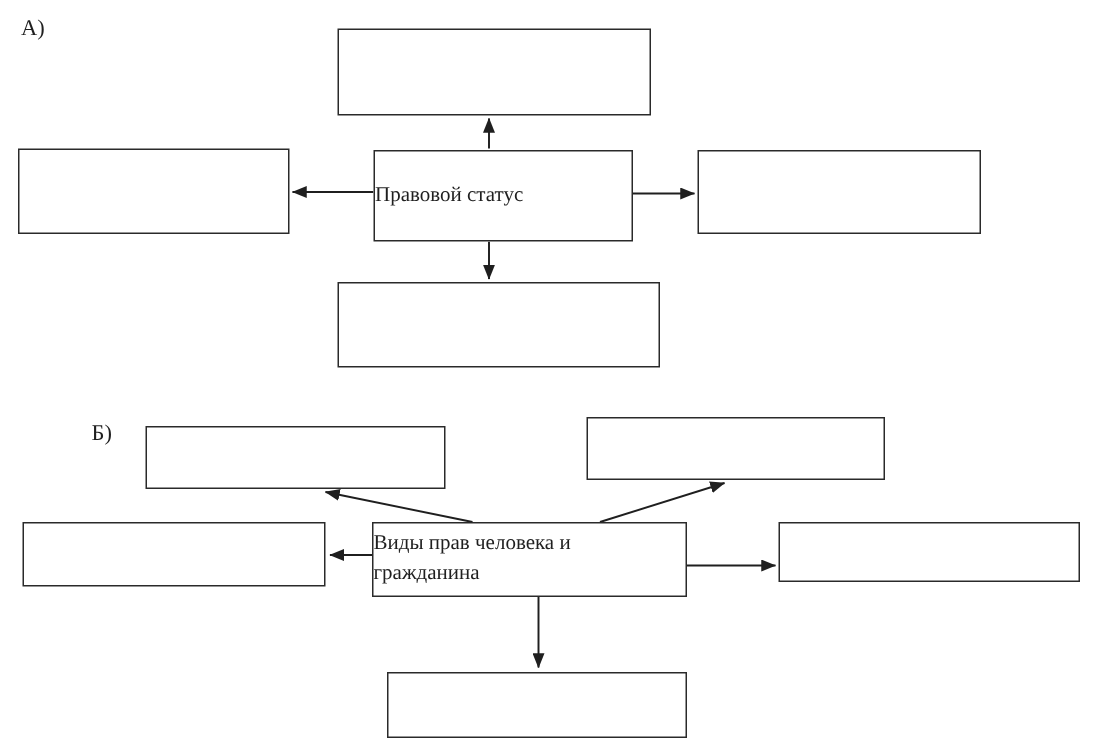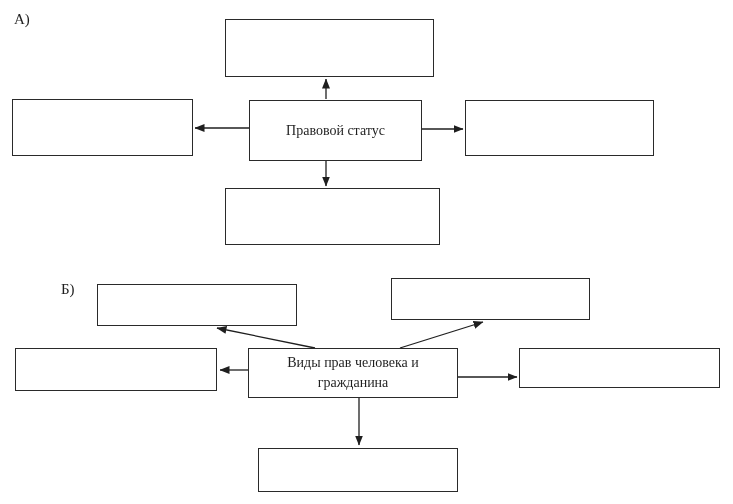--- a/index.html
+++ b/index.html
@@ -25,21 +25,21 @@
   .box {
     position: absolute;
     box-sizing: border-box;
     border: 1.6px solid #2a2a2a;
     background: #ffffff;
     z-index: 2;
   }
   .center-box {
     display: flex;
     flex-direction: column;
-    align-items: center;
+    align-items: flex-start;
     justify-content: center;
     text-align: center;
     font-size: 14px;
     line-height: 20px;
   }
   .sec-label {
     position: absolute;
     z-index: 2;
     font-size: 15px;
     line-height: 18px;

